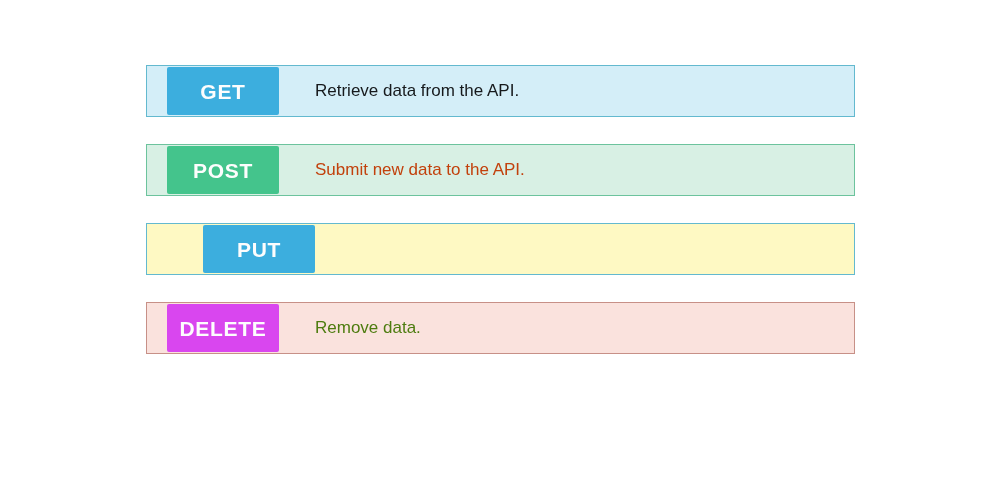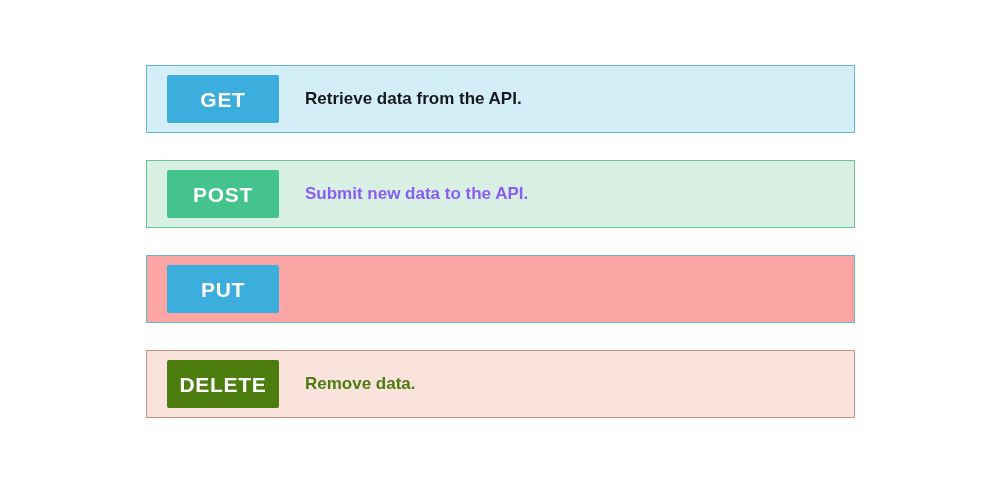--- a/index.html
+++ b/index.html
@@ -17,21 +17,21 @@
   #method-list {
     position: absolute;
     left: 146px;
     top: 65px;
     width: 709px;
   }
 
   .method-row {
     position: relative;
     box-sizing: border-box;
-    height: 68px;
+    height: 52px;
     margin-bottom: 27px;
     display: flex;
     align-items: center;
     border-style: solid;
     border-width: 1px;
   }
 
   .method-badge {
     box-sizing: border-box;
     width: 112px;
@@ -43,42 +43,42 @@
     color: #fdfdfd;
     font-size: 21px;
     font-weight: bold;
     letter-spacing: 0.7px;
     line-height: 1;
     border-radius: 2px;
     flex: 0 0 auto;
   }
 
   .method-desc {
-    margin-left: 26px;
+    margin-left: 36px;
     color: #16191c;
     font-size: 17px;
-    font-weight: bold;
+    font-weight: normal;
     line-height: 1.2;
     white-space: nowrap;
   }
 
   
 </style>
 </head>
 <body style="background: rgb(255, 255, 255);">
 
 <div id="method-list">
     <div class="method-row" style="background: rgb(212, 238, 248); border-color: rgb(99, 185, 207);">
       <div class="method-badge" style="background: rgb(60, 174, 222); color: rgb(253, 253, 253);">GET</div>
       <div class="method-desc" style="color: rgb(22, 25, 28);">Retrieve data from the API.</div>
     </div>
     <div class="method-row" style="background: rgb(216, 240, 228); border-color: rgb(108, 195, 157);">
       <div class="method-badge" style="background: rgb(68, 196, 140); color: rgb(253, 253, 253);">POST</div>
-      <div class="method-desc" style="color: #8b5cf6;">Submit new data to the API.</div>
+      <div class="method-desc" style="color: #c2410c;">Submit new data to the API.</div>
     </div>
-    <div class="method-row" style="background: #fca5a5; border-color: rgb(99, 185, 207);">
+    <div class="method-row" style="background: #fef9c3; border-color: rgb(99, 185, 207); padding-left: 36px;">
       <div class="method-badge" style="background: rgb(60, 174, 222); color: rgb(253, 253, 253);">PUT</div>
     </div>
     <div class="method-row" style="background: rgb(250, 226, 221); border-color: rgb(199, 144, 135);">
-      <div class="method-badge" style="background: #4d7c0f; color: rgb(253, 253, 253);">DELETE</div>
+      <div class="method-badge" style="background: #d946ef; color: rgb(253, 253, 253);">DELETE</div>
       <div class="method-desc" style="color: #4d7c0f;">Remove data.</div>
     </div>
   </div>
 
 </body></html>

